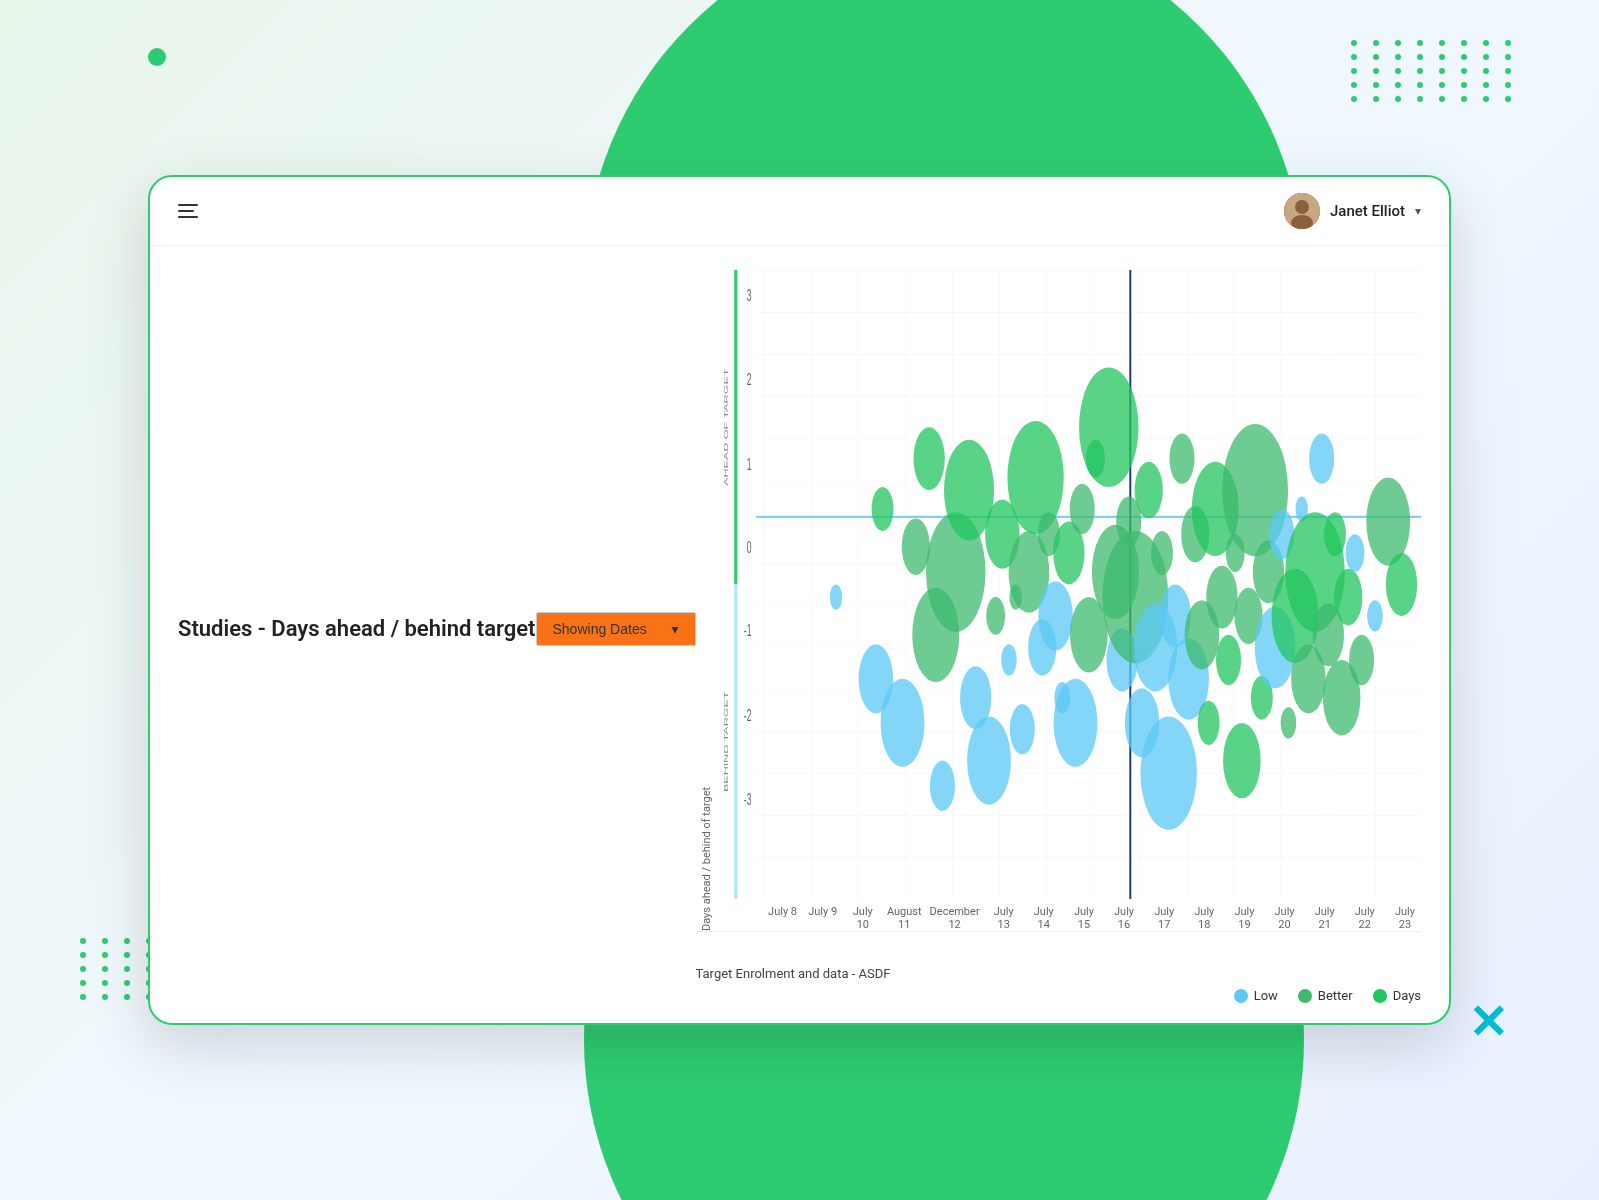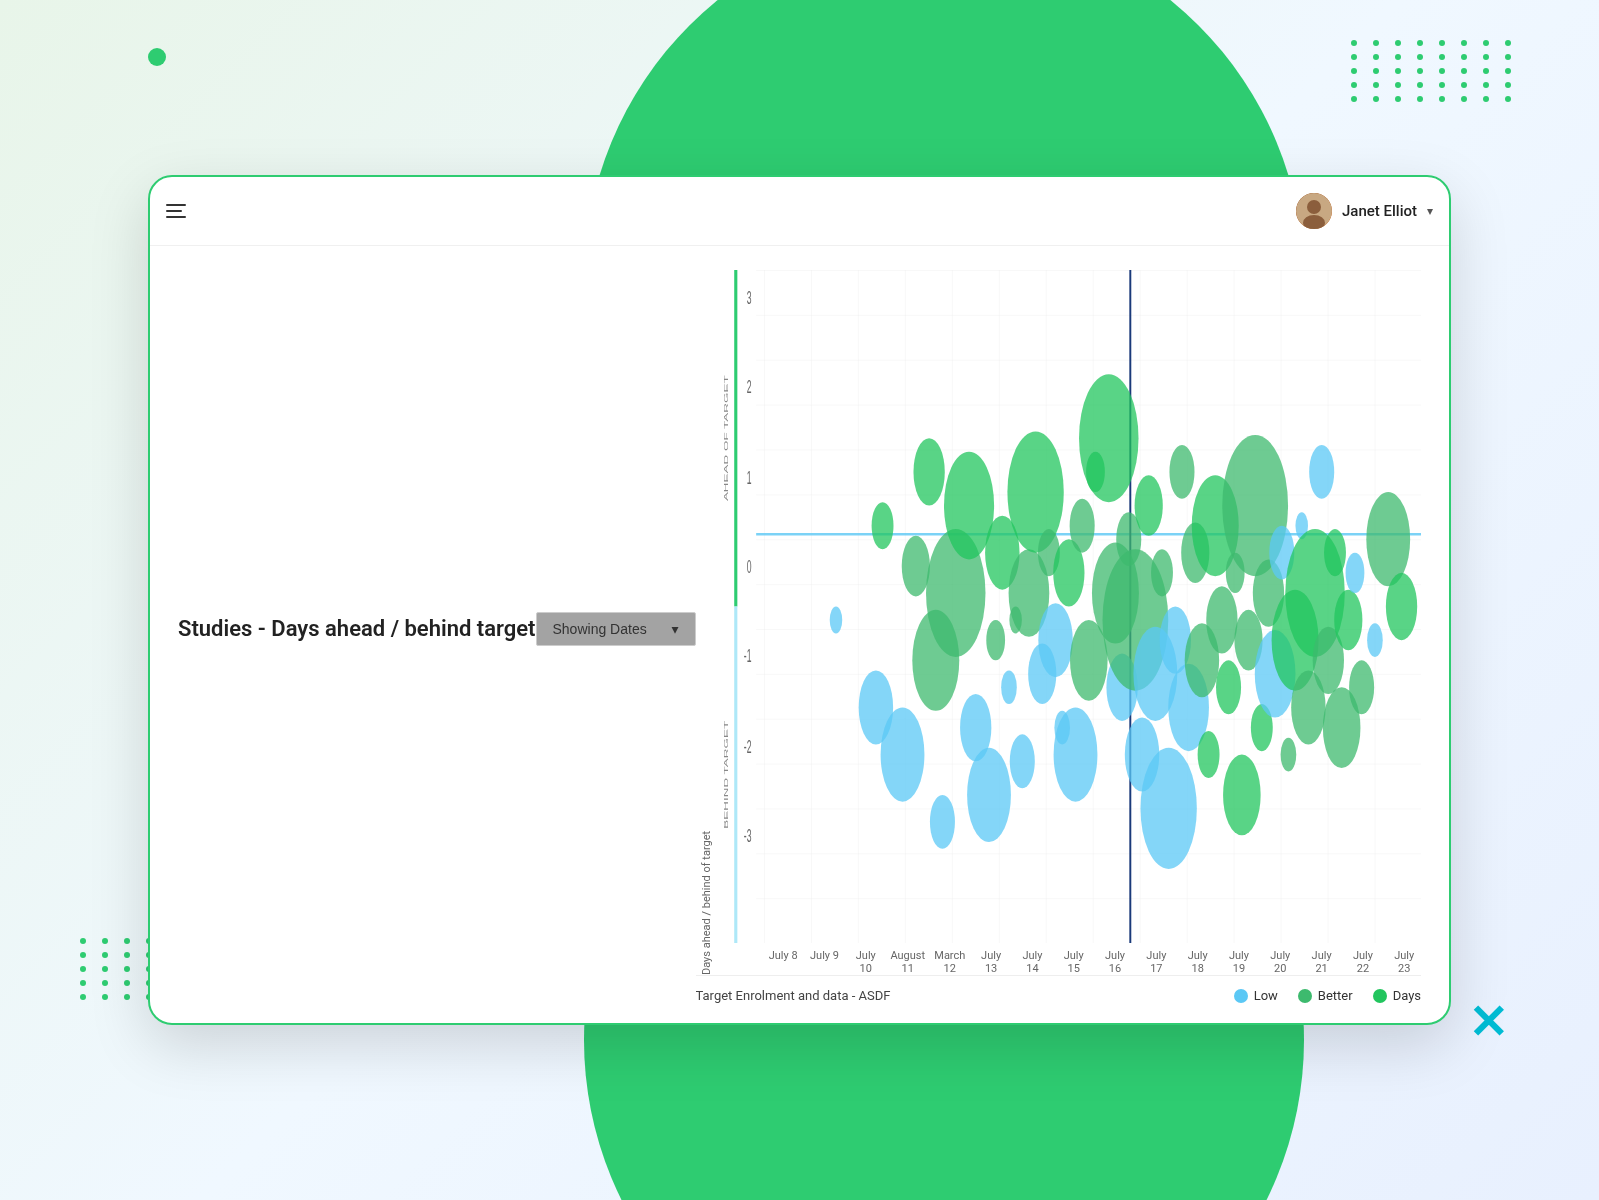--- a/index.html
+++ b/index.html
@@ -113,21 +113,21 @@
       display: flex;
       flex-direction: column;
       overflow: hidden;
     }
 
     
     .card-header {
       display: flex;
       align-items: center;
       justify-content: space-between;
-      padding: 16px 16px;
+      padding: 16px 28px;
       border-bottom: 1px solid #f0f0f0;
       flex-shrink: 0;
     }
     .menu-icon {
       cursor: pointer;
       display: flex;
       flex-direction: column;
       gap: 4px;
     }
     .menu-icon span {
@@ -191,21 +191,21 @@
     }
     .dropdown-btn {
       display: flex;
       align-items: center;
       gap: 10px;
       border: 1.5px solid #ccc;
       border-radius: 2px;
       padding: 8px 16px;
       font-size: 14px;
       color: #333;
-      background: #a3a3a3;
+      background: #f97316;
       cursor: pointer;
       min-width: 160px;
       justify-content: space-between;
     }
 
     
     .chart-container {
       flex: 1;
       display: flex;
       flex-direction: column;
@@ -265,20 +265,21 @@
       gap: 8px;
     }
     .legend-title {
       font-size: 13px;
       color: #444;
     }
     .legend-items {
       display: flex;
       gap: 20px;
       align-items: flex-end;
+      margin-top: 44px;
     }
     .legend-item {
       display: flex;
       align-items: center;
       gap: 6px;
       font-size: 13px;
       color: #333;
     }
     .legend-dot {
       width: 14px;
@@ -516,21 +517,21 @@
                   <circle cx="874.5" cy="200" r="20" fill="#22c55e" opacity="0.75"></circle>
                 </g>
             </svg>
           </div>
 
           <div class="x-axis-labels" id="x-labels-container">
           <span>July 8</span>
               <span>July 9</span>
               <span>July 10</span>
               <span>August 11</span>
-              <span>March 12</span>
+              <span>December 12</span>
               <span>July 13</span>
               <span>July 14</span>
               <span>July 15</span>
               <span>July 16</span>
               <span>July 17</span>
               <span>July 18</span>
               <span>July 19</span>
               <span>July 20</span>
               <span>July 21</span>
               <span>July 22</span>

